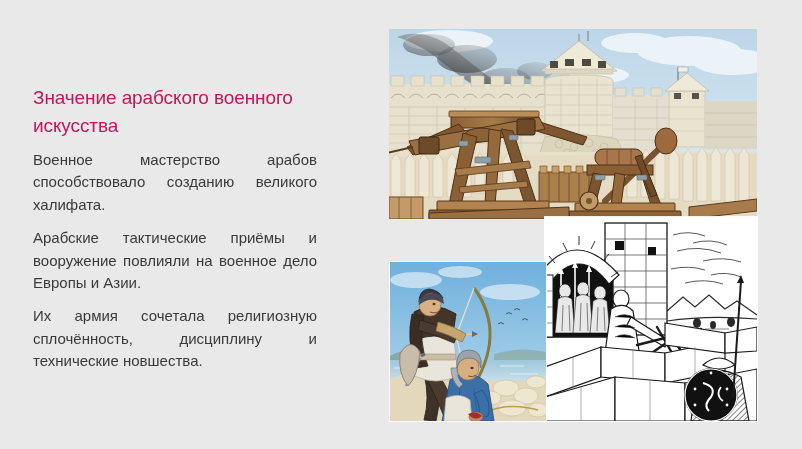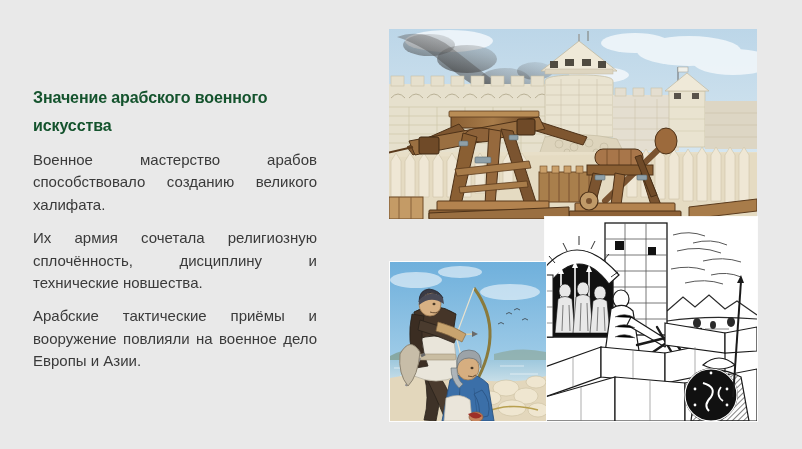--- a/index.html
+++ b/index.html
@@ -21,24 +21,24 @@
   }
 
   
   .text-col {
     position: absolute;
     left: 33px;
     top: 84px;
     width: 284px;
   }
   .slide-title {
-    font-size: 16px;
+    font-size: 19px;
     line-height: 28px;
-    color: #14532d;
-    font-weight: 700;
+    color: #be185d;
+    font-weight: 400;
     letter-spacing: -0.1px;
     margin: 0 0 9px 0;
   }
   .body-para {
     font-size: 15px;
     line-height: 22.4px;
     color: #3a3a3a;
     text-align: justify;
     text-align-last: left;
     margin: 0 0 11px 0;
@@ -70,22 +70,22 @@
                  box-shadow: 0 0 0 1px rgba(255,255,255,0.9); }
 </style>
 </head>
 <body>
 
 <div class="slide">
 
   <div class="text-col">
     <h1 class="slide-title">Значение арабского военного искусства</h1>
     <p class="body-para">Военное мастерство арабов способствовало созданию великого халифата.</p>
+    <p class="body-para">Арабские тактические приёмы и вооружение повлияли на военное дело Европы и Азии.</p>
     <p class="body-para">Их армия сочетала религиозную сплочённость, дисциплину и технические новшества.</p>
-    <p class="body-para">Арабские тактические приёмы и вооружение повлияли на военное дело Европы и Азии.</p>
   </div>
 
   <div class="image-cluster">
 
     <div class="pic" id="pic-siege">
       <svg viewBox="0 0 368 190" preserveAspectRatio="none">
         <defs>
           <linearGradient id="skyg" x1="0" y1="0" x2="0" y2="1">
             <stop offset="0" stop-color="#bcd6e8"></stop>
             <stop offset="1" stop-color="#e2eef4"></stop>

